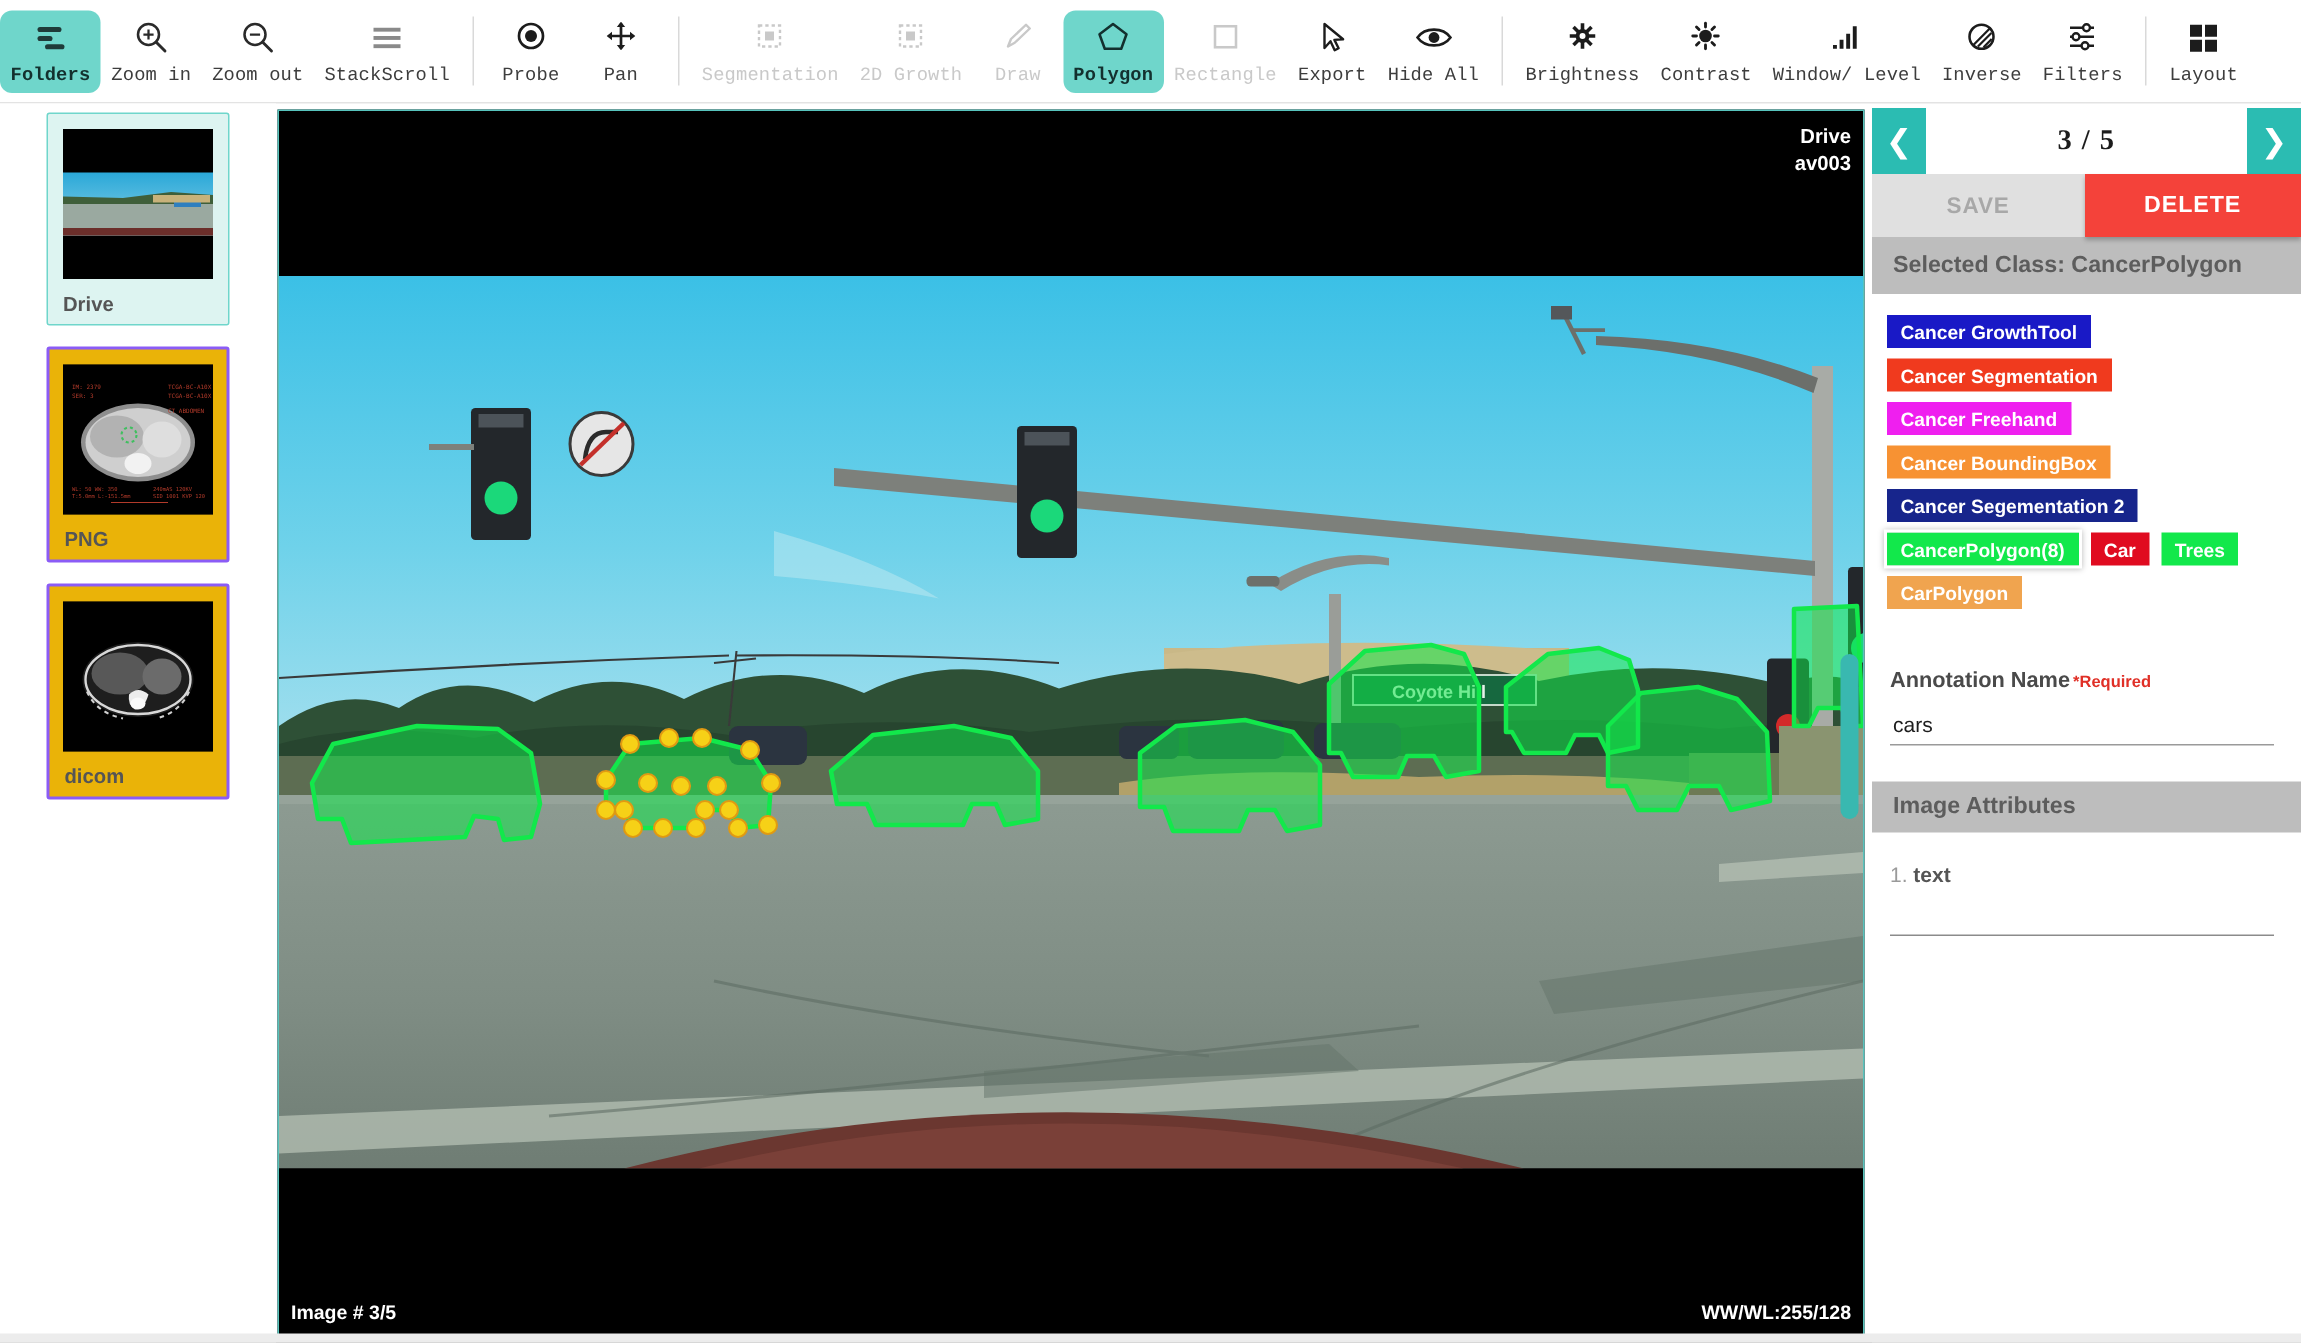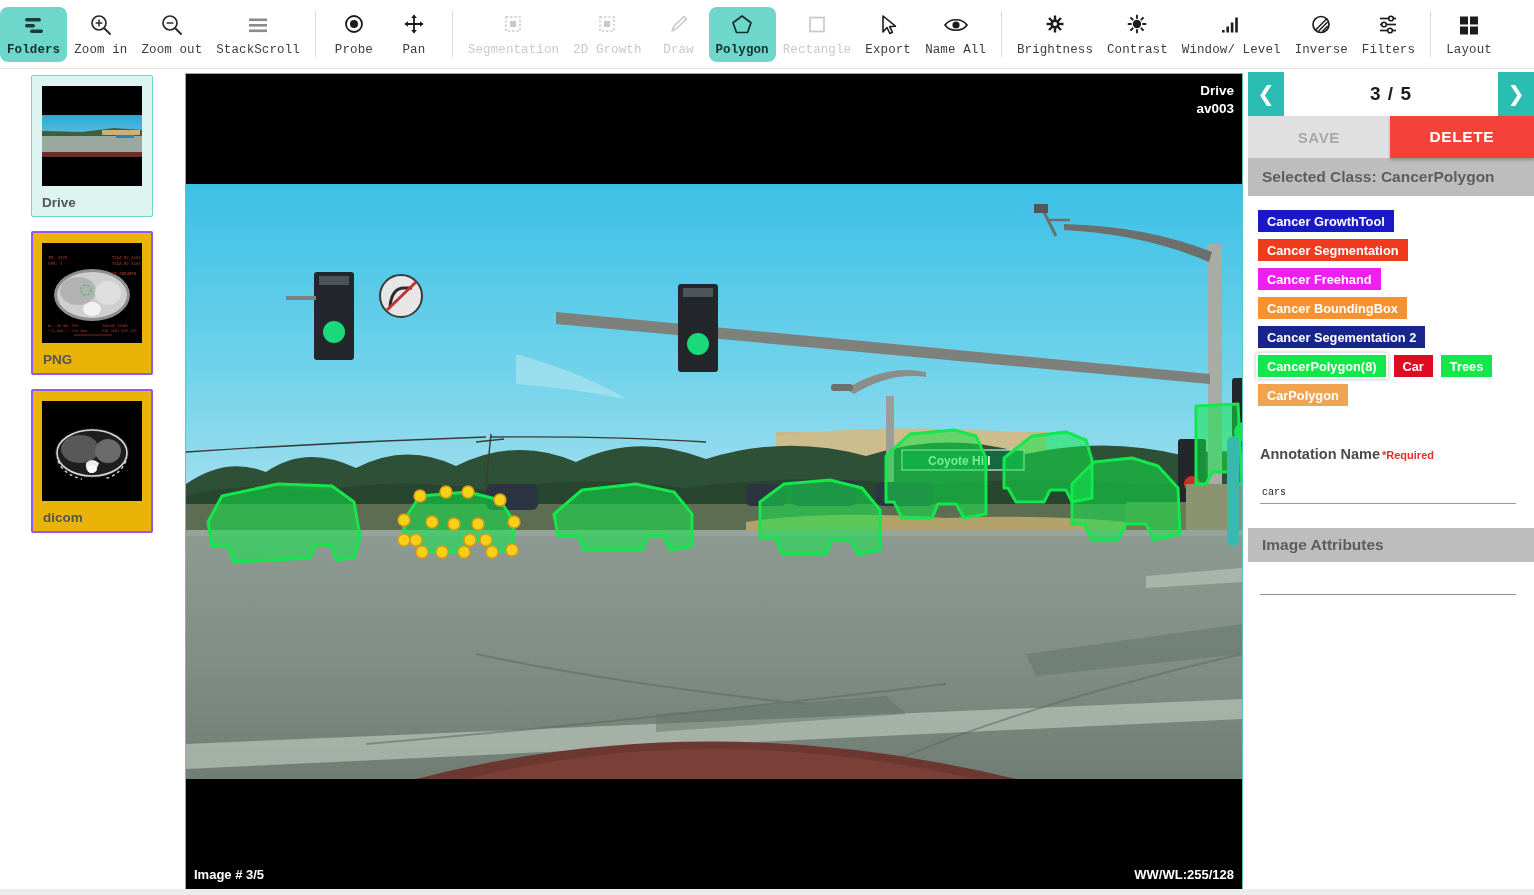--- a/index.html
+++ b/index.html
@@ -54,40 +54,40 @@
   .vp-status .row { display: flex; justify-content: space-between; line-height: 18px; }
   .vp-scroll {
     position: absolute; right: 3px; top: 362px; width: 12px; height: 110px;
     background: #39b8b0; border-radius: 6px; cursor: pointer;
   }
 
   
   .rpanel { position: absolute; left: 1248px; top: 72px; width: 286px; bottom: 0; background: #fff; }
   .nav-row { display: flex; height: 44px; align-items: stretch; }
   .nav-btn { width: 36px; background: #2bbcb2; color: #fff; display:flex; align-items:center; justify-content:center; cursor:pointer; font-size: 21px; }
-  .nav-count { flex: 1; background: #fff; display:flex; align-items:center; justify-content:center; font-size: 19px; font-weight: 700; color: #1c1c1c; letter-spacing: 1px; }
+  .nav-count { flex: 1; background: #fff; display:flex; align-items:center; justify-content:center; font-size: 19px; font-weight: 700; color: #1c1c1c; letter-spacing: 1px; font-family: Liberation Serif, serif; }
   .act-row { display: flex; height: 42px; }
   .btn-save { flex: 1; background: #e0e0e0; color: #a8a8a8; display:flex; align-items:center; justify-content:center; font-size:15px; font-weight:600; letter-spacing:.6px; cursor:pointer; }
   .btn-delete { flex: 1.02; background: #f4423a; color: #fff; display:flex; align-items:center; justify-content:center; font-size:15.5px; font-weight:600; letter-spacing:.6px; cursor:pointer; box-shadow: 0 2px 3px rgba(0,0,0,.25); }
   .sel-class { height: 38px; background: #bdbdbd; color: #5d5d5d; display:flex; align-items:center; padding-left: 14px; font-size: 15.5px; font-weight: 700; }
   .chips { padding: 14px 10px 4px 10px; }
   .chiprow { display: flex; gap: 8px; margin-bottom: 7px; flex-wrap: nowrap; }
   .chip {
     display:inline-flex; align-items:center; justify-content:center;
     height: 22px; padding: 0 9px; color: #fff;
     font-size: 12.8px; font-weight: 700; cursor: pointer; white-space: nowrap;
   }
   .chip.selected { outline: 2px solid #fff; box-shadow: 0 0 4px 2px rgba(0,0,0,.28); }
   .ann-sec { padding: 28px 12px 0 12px; }
   .ann-label { font-size: 14.5px; font-weight: 700; color: #4a4a4a; margin-top: 38px; }
   .ann-req { color: #e03027; font-size: 11px; font-weight: 700; margin-left: 2px; }
   .ann-input {
     width: 256px; border: none; border-bottom: 1px solid #9a9a9a; outline: none;
-    font-size: 10px; color: #1d1d1d; padding: 6px 2px 5px 2px; margin-top: 18px;
-    font-family: Liberation Mono, monospace; background: transparent;
+    font-size: 14px; color: #1d1d1d; padding: 6px 2px 5px 2px; margin-top: 6px;
+    font-family: Liberation Sans, sans-serif; background: transparent;
   }
   .attr-head { margin: 24px 0 0 0; height: 34px; background: #bdbdbd; color: #5d5d5d; display:flex; align-items:center; padding-left: 14px; font-size: 15.5px; font-weight: 700; }
   .attr-list { padding: 20px 12px 0 12px; }
   .attr-item { font-size: 14px; color: #555; font-weight: 600; }
   .attr-item .num { color: #9a9a9a; font-weight: 400; }
   .attr-rule { width: 256px; height: 1px; background: #8b8b8b; margin: 32px 0 0 12px; }
   .botbar { position: absolute; left: 0; bottom: 0; width: 1534px; height: 6px; background: #ececec; }
 </style>
 </head>
 <body>
@@ -225,21 +225,21 @@
         </span>
         <span class="lb">Export</span>
       </div>
       <div class="tool">
         <span class="ic">
           <svg width="28" height="24" viewBox="0 0 28 24">
             <path d="M3 12 C8 5, 20 5, 25 12 C20 19, 8 19, 3 12 Z" fill="none" stroke="#1c1c1c" stroke-width="1.7"></path>
             <circle cx="14" cy="12" r="3.6" fill="#1c1c1c"></circle>
           </svg>
         </span>
-        <span class="lb">Name All</span>
+        <span class="lb">Hide All</span>
       </div>
     </div>
 
     <div class="tsep"></div>
 
     <div class="tgroup">
       <div class="tool">
         <span class="ic">
           <svg width="26" height="24" viewBox="0 0 26 24">
             <g stroke="#1c1c1c" stroke-width="2.4">
@@ -592,17 +592,23 @@
 
     <div class="ann-sec">
       <div>
         <span class="ann-label">Annotation Name</span><span class="ann-req">*Required</span>
       </div>
       <input class="ann-input" type="text" value="cars" style="">
     </div>
 
     <div class="attr-head">Image Attributes</div>
 
+    <div class="attr-list">
+      <div class="attr-item">
+        <span class="num">1.</span>
+        <span>text</span>
+      </div>
+    </div>
     <div class="attr-rule"></div>
   </div>
 
   <div class="botbar"></div>
 </div>
 
 </body></html>

